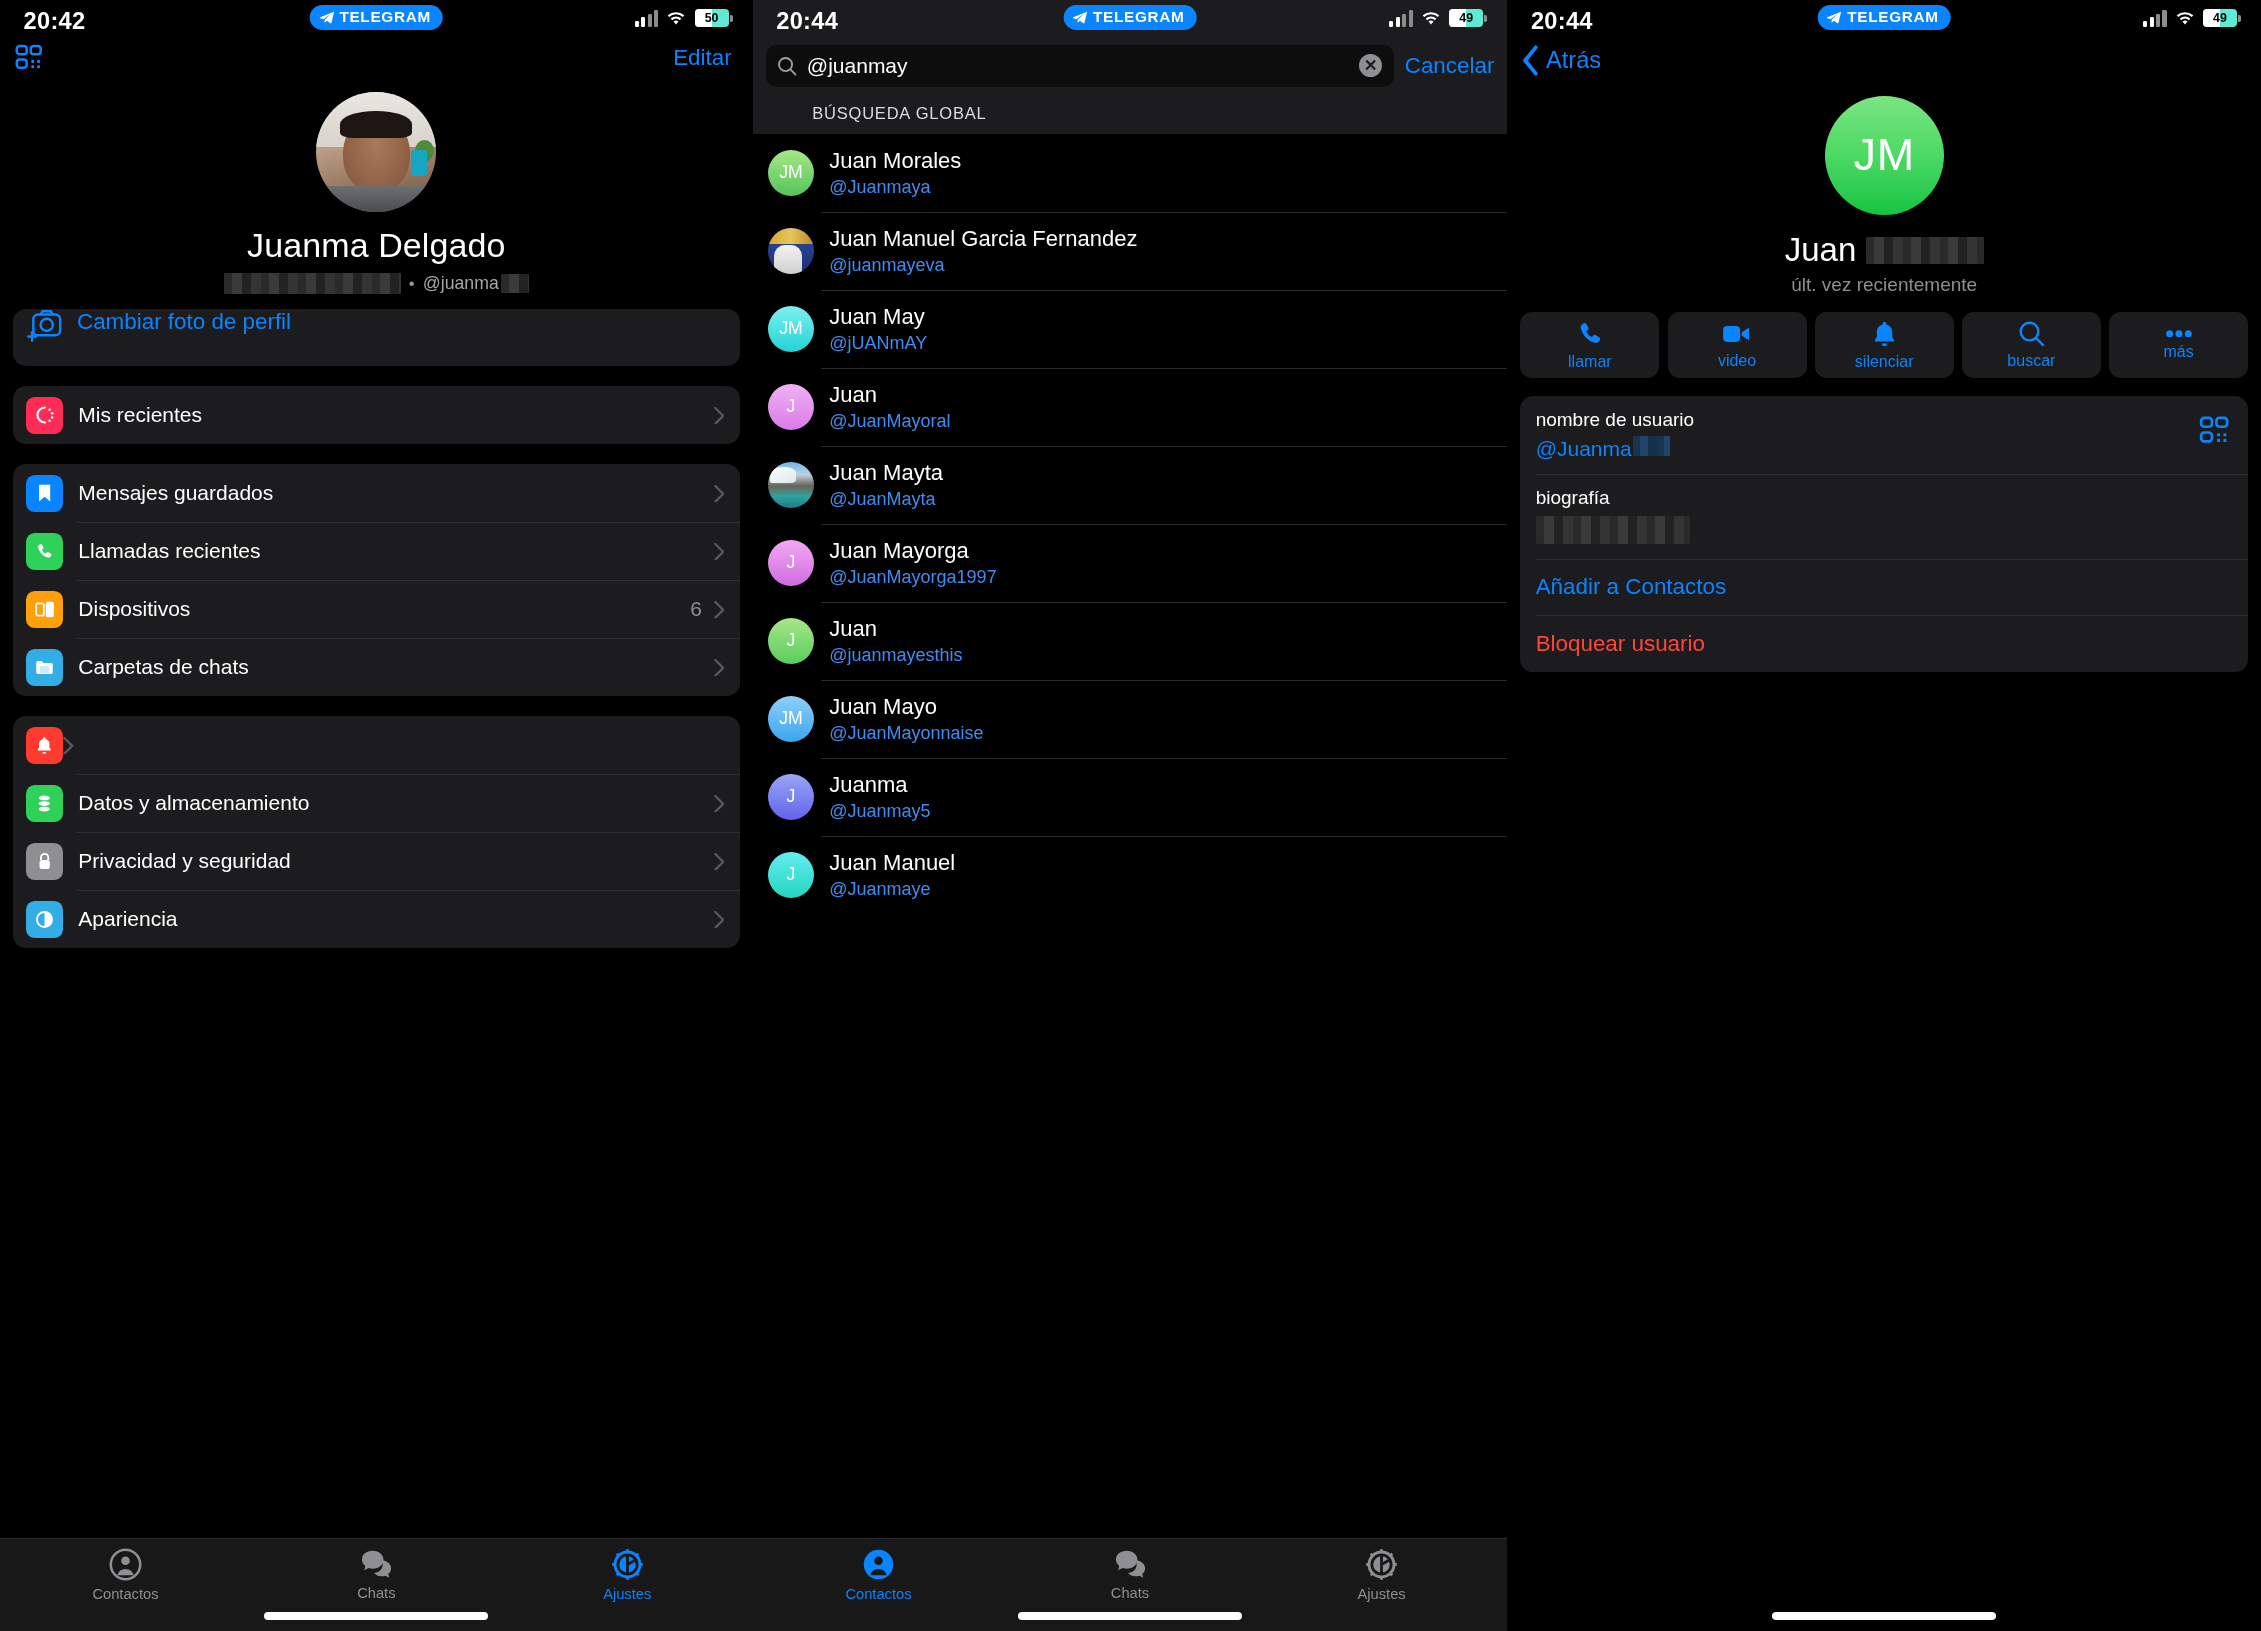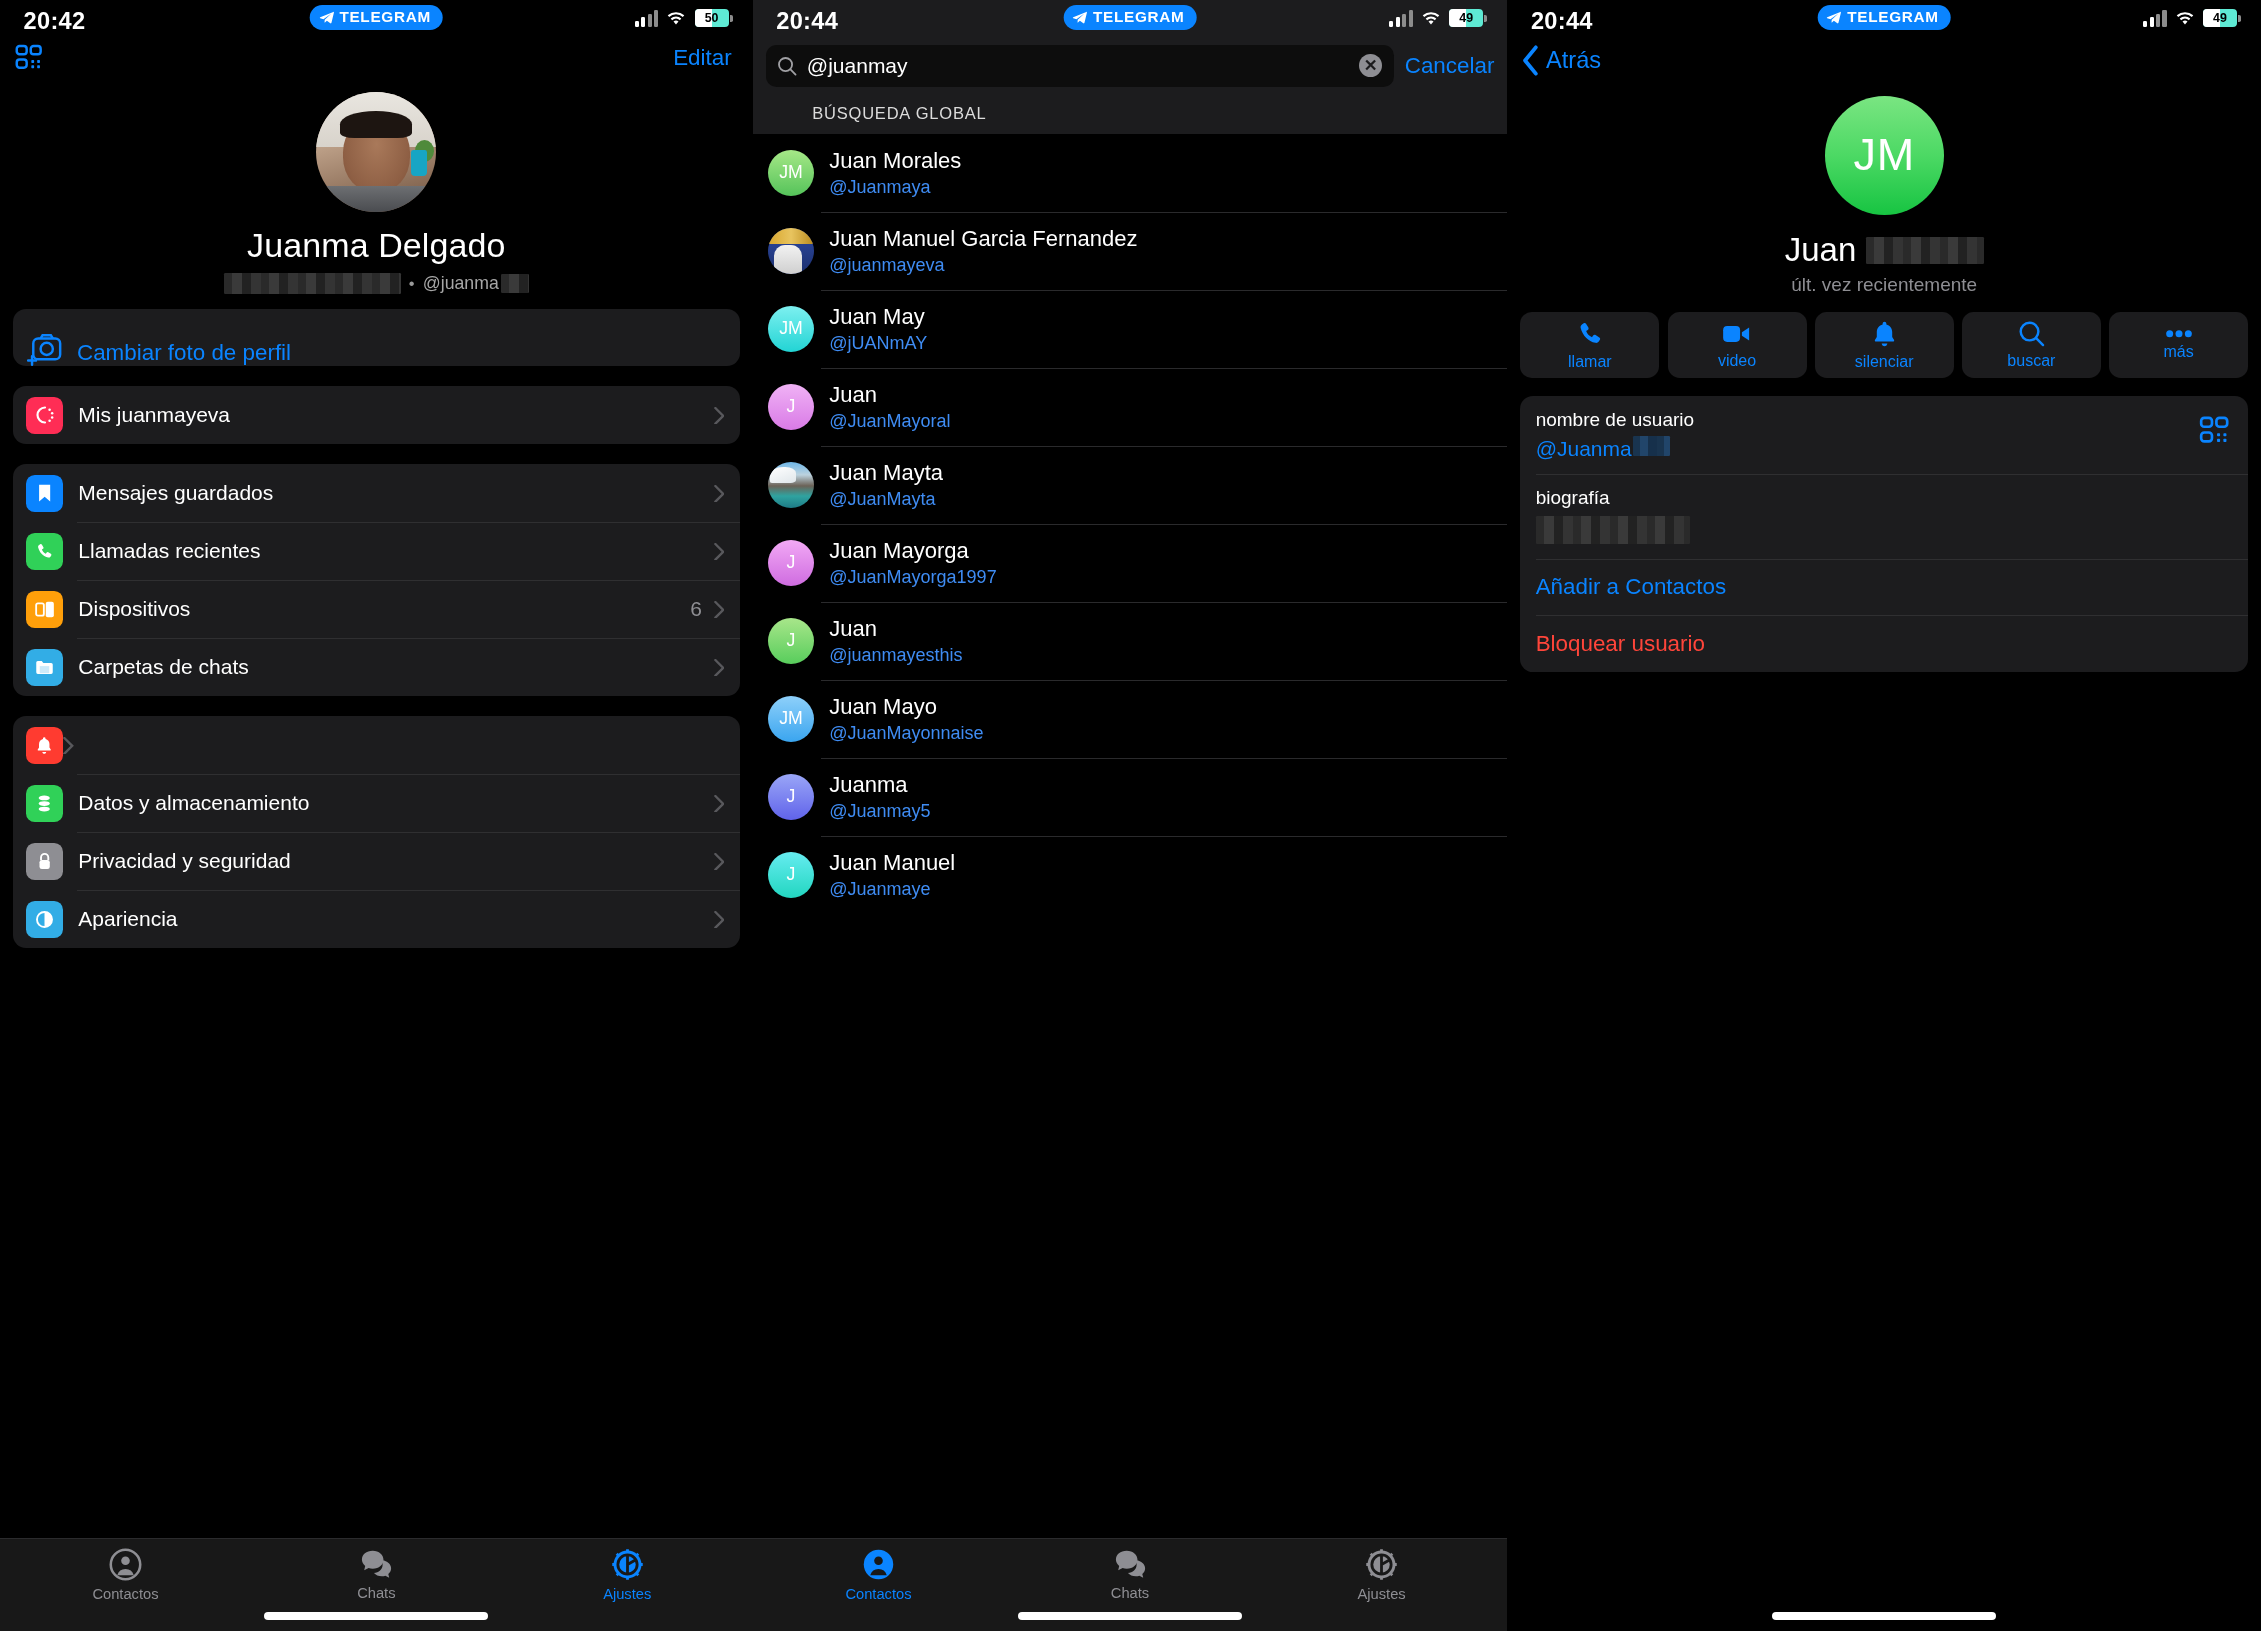--- a/index.html
+++ b/index.html
@@ -132,21 +132,21 @@
     width: 37px; height: 37px; border-radius: 8.8px;
     display: flex; align-items: center; justify-content: center;
     flex: 0 0 auto;
   }
   .row-label { color: #fff; font-size: 21px; margin-left: 15.3px; flex: 1; }
   .row-value { color: #8e8e93; font-size: 21px; margin-right: 11.8px; }
   .chev {
     width: 10.6px; height: 17.7px; flex: 0 0 auto;
   }
   .cam-row {
-    display:flex; align-items:flex-end; height: 57px; padding: 0 14px;
+    display:flex; align-items:flex-start; height: 57px; padding: 0 14px;
     background:#1c1c1e; border-radius: 13px; margin: 15.3px 13px 0; cursor:pointer;
   }
   .cam-row .lbl { color:#0a84ff; font-size: 22.4px; margin-left: 13px; }
 
   
   .search-head { background: #1c1c1e; padding: 0 0 0 0; }
   .search-bar-wrap {
     display: flex; align-items: center; gap: 10.6px;
     padding: 4.7px 13px 13px 13px;
   }
@@ -359,21 +359,21 @@
       <div class="row">
         <span class="icon-sq" style="background:#ff2d55">
           <svg width="20" height="20" viewBox="0 0 24 24">
             <path d="M12 3a9 9 0 100 18" fill="none" stroke="#fff" stroke-width="2.6" stroke-linecap="round"></path>
             <circle cx="17.5" cy="5.6" r="1.5" fill="#fff"></circle>
             <circle cx="20.6" cy="10" r="1.5" fill="#fff"></circle>
             <circle cx="20.6" cy="15" r="1.5" fill="#fff"></circle>
             <circle cx="17.5" cy="19" r="1.5" fill="#fff"></circle>
           </svg>
         </span>
-        <span class="row-label">Mis juanmayeva</span>
+        <span class="row-label">Mis recientes</span>
         <svg class="chev" viewBox="0 0 10 18">
             <path d="M1 1l8 8-8 8" fill="none" stroke="#58585c" stroke-width="2.4" stroke-linecap="round"></path>
           </svg>
       </div>
     </div>
 
     <div class="card-gap"></div>
 
     <div class="card">
       <div class="row">

